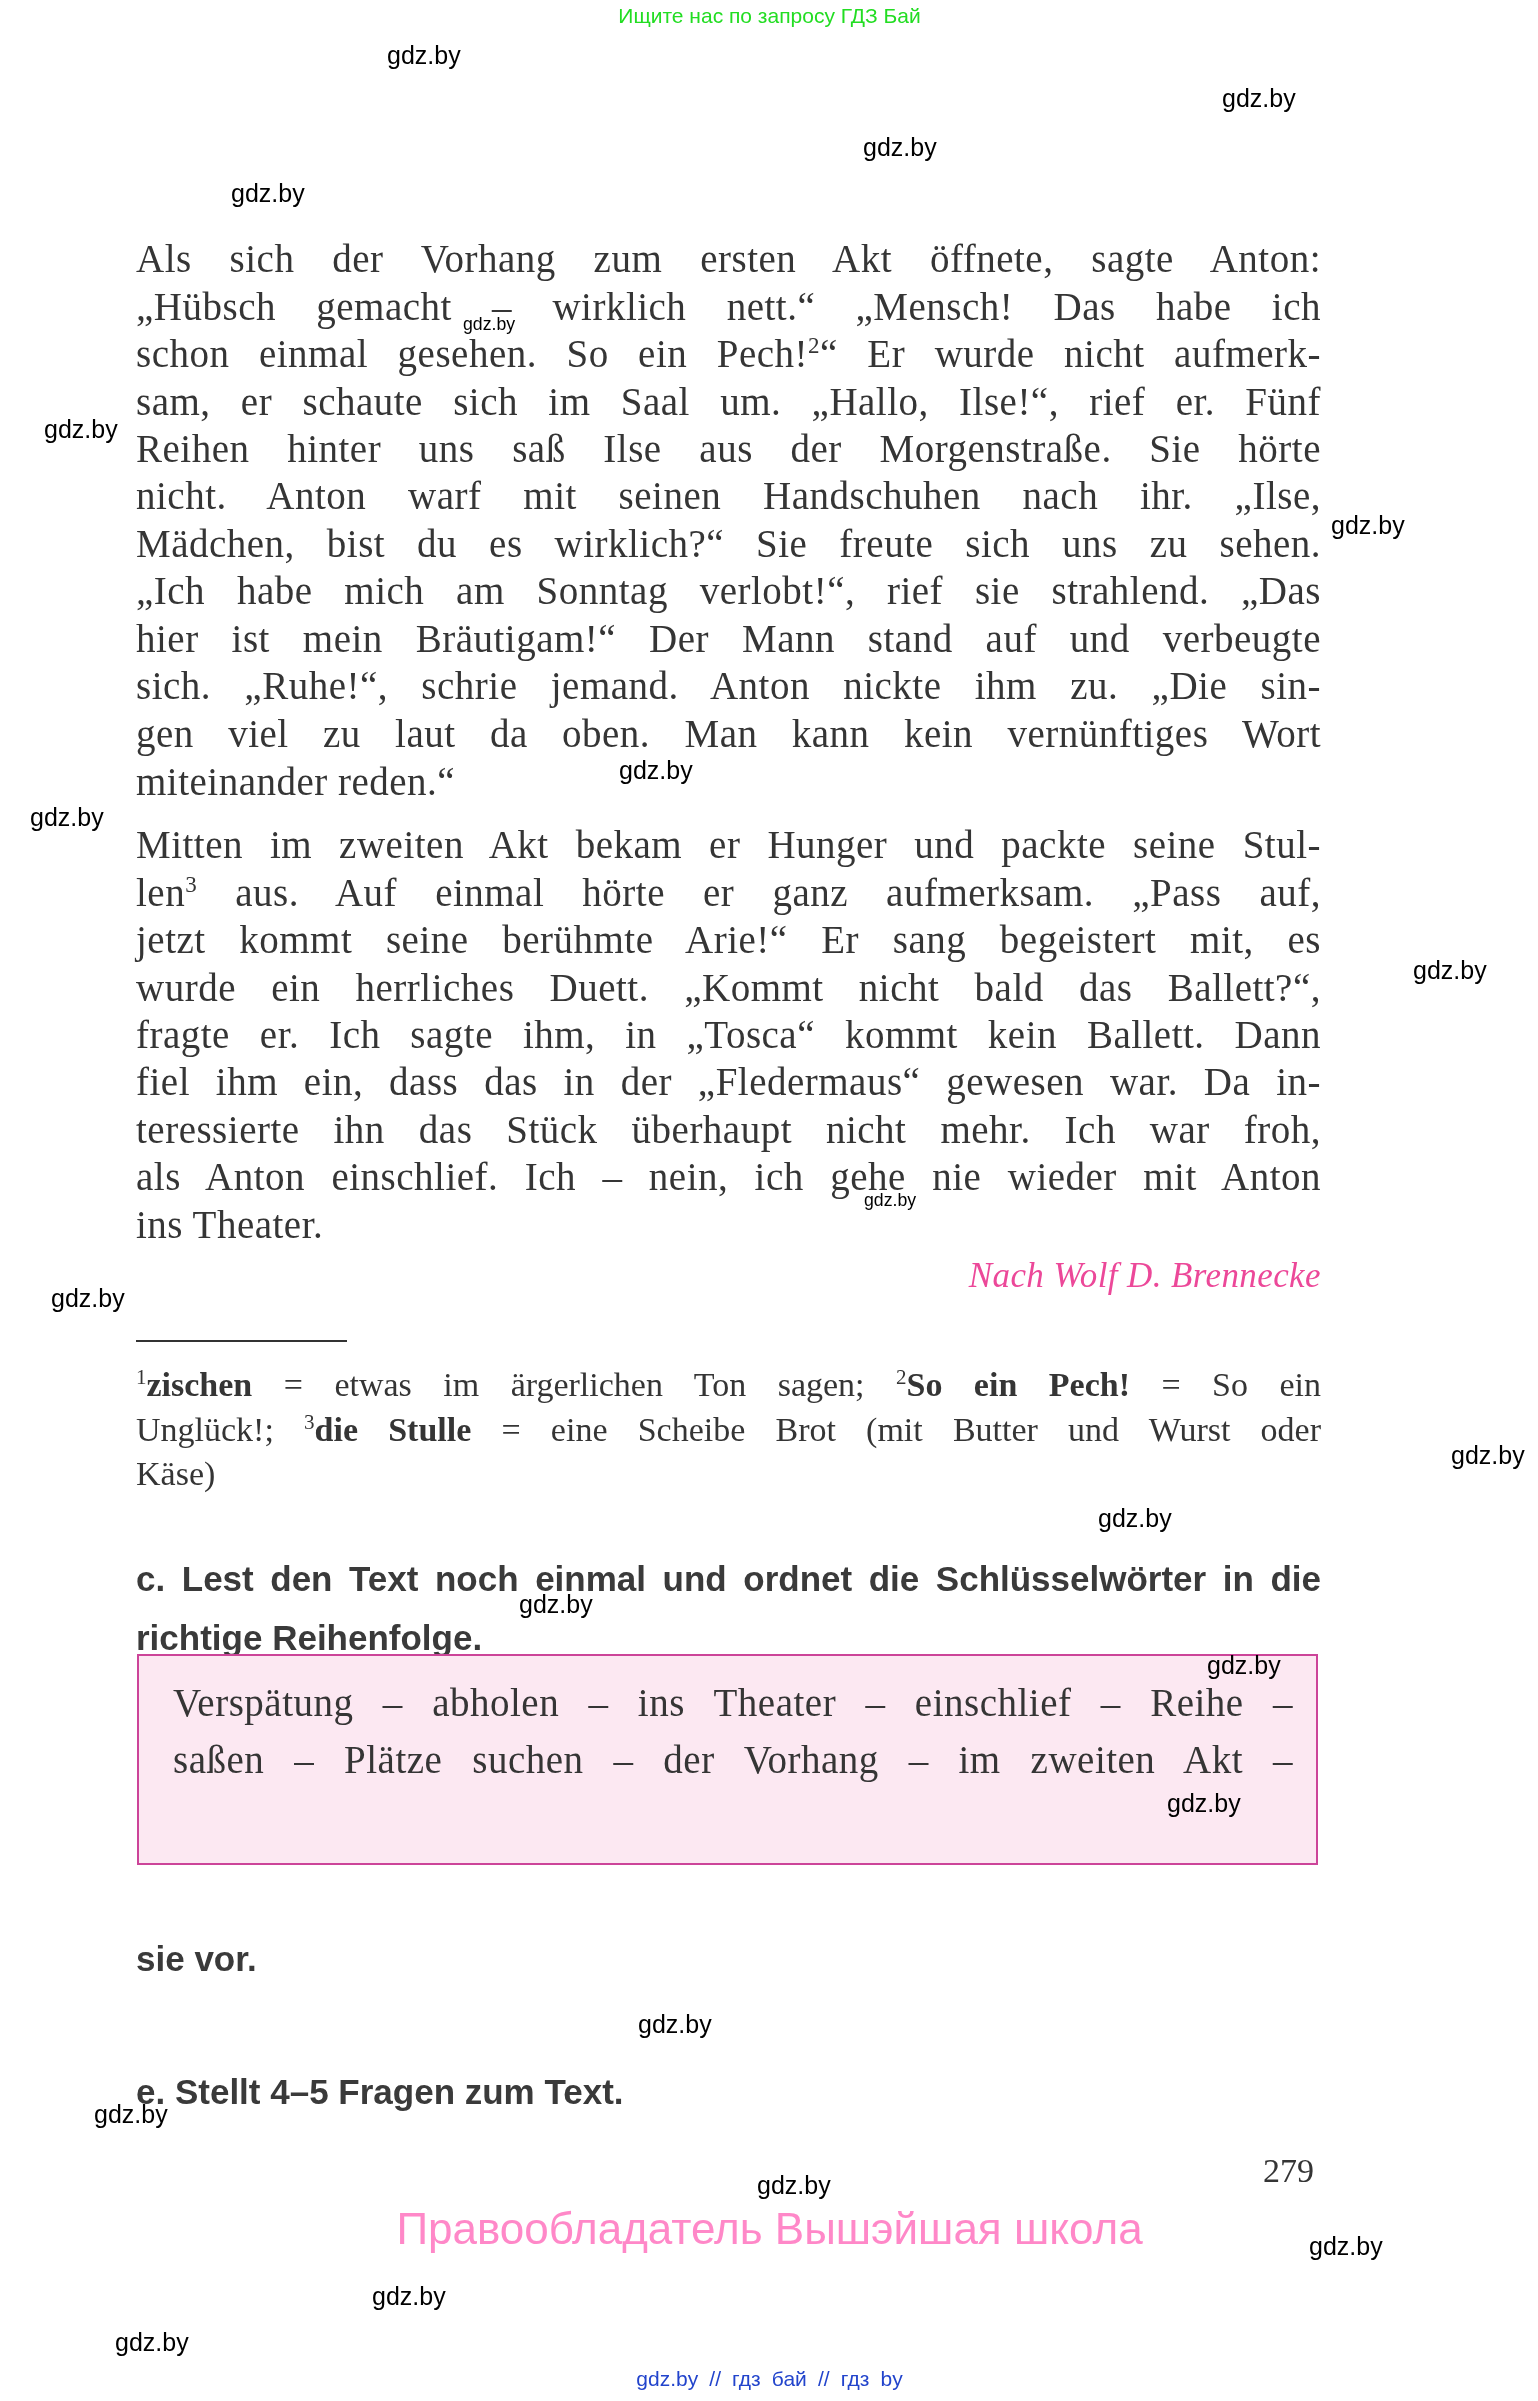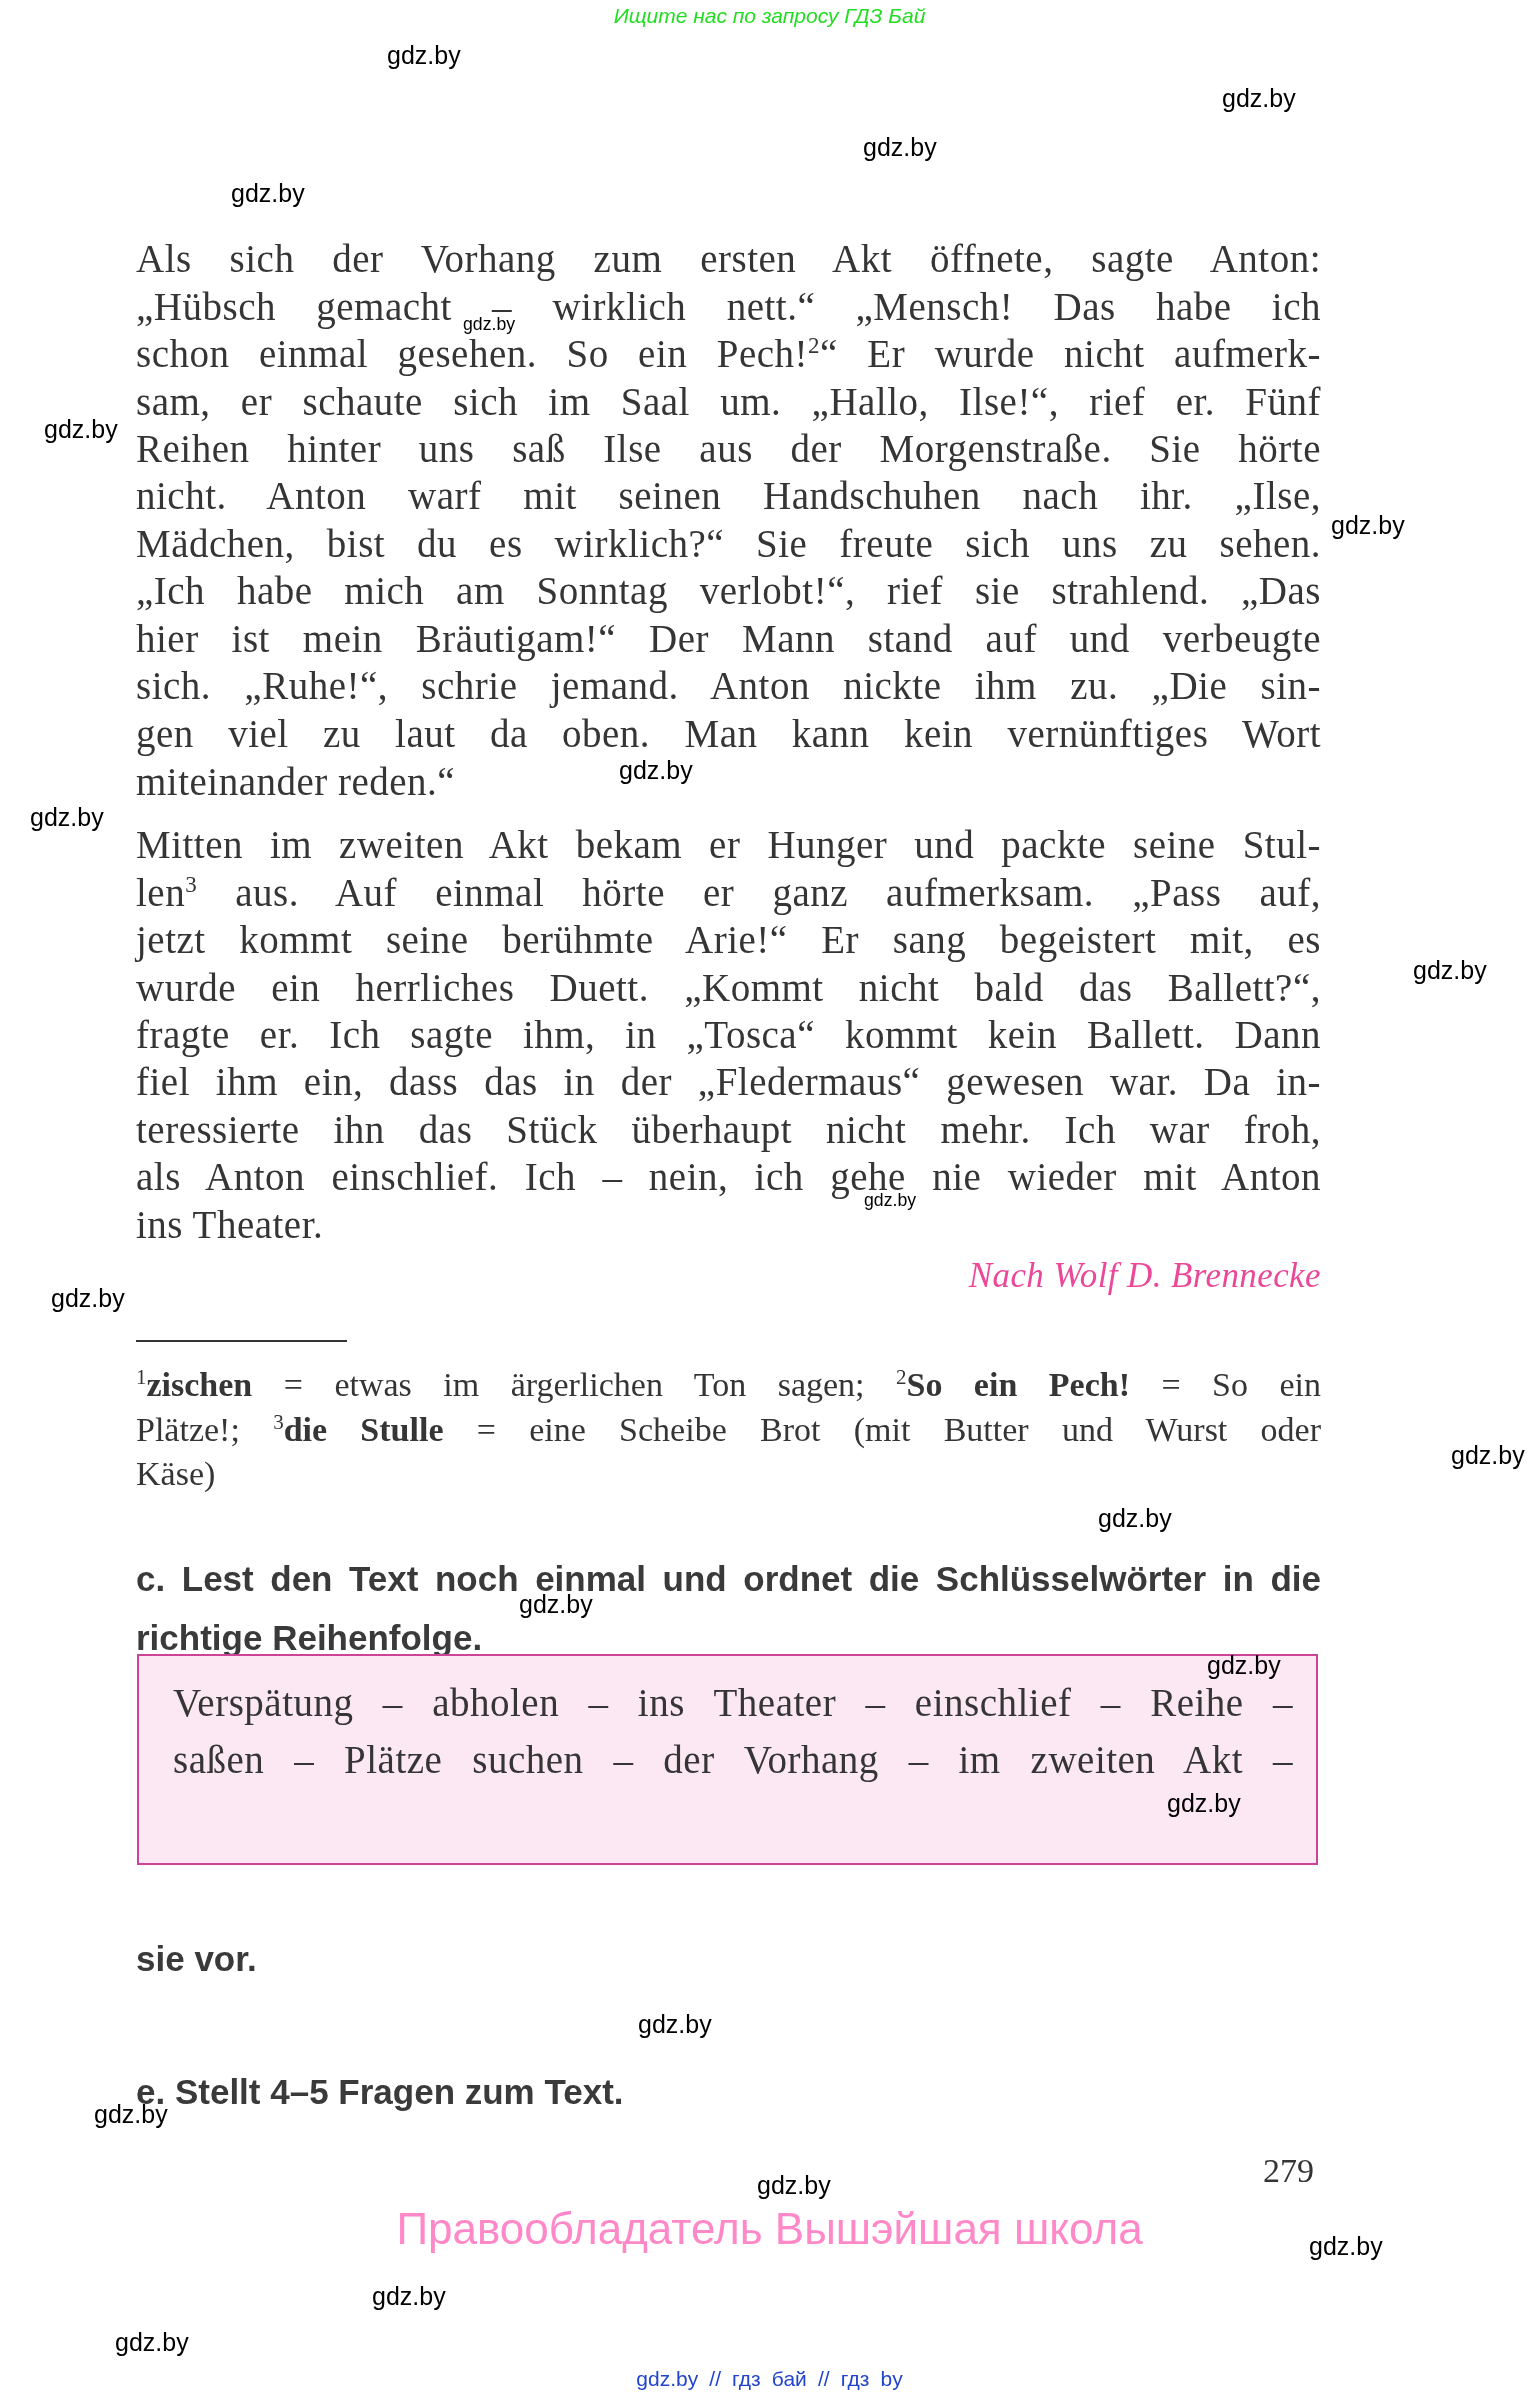--- a/index.html
+++ b/index.html
@@ -13,21 +13,21 @@
   }
   .line.last { text-align-last:left; }
   .line sup { font-size:23px; line-height:0; vertical-align:super; }
   .wm {
     position:absolute; font-family:"Liberation Sans","DejaVu Sans",sans-serif;
     font-size:25px; color:#000000; white-space:nowrap;
   }
   .wm.small { font-size:17.7px; }
   .top-banner {
     position:absolute; left:0; width:1539px; top:3.5px; text-align:center;
-    font-family:"Liberation Sans","DejaVu Sans",sans-serif; font-size:21px; color:#22dd22;font-style:italic;
+    font-family:"Liberation Sans","DejaVu Sans",sans-serif; font-size:21px; color:#22dd22;
   }
   .author {
     position:absolute; right:218px; top:1256px;
     font-family:"Liberation Serif","DejaVu Serif",serif; font-style:italic;
     font-size:35px; color:#ec4899; letter-spacing:0.4px;
   }
   .fn-sep { position:absolute; left:136px; top:1340px; width:211px; height:1.8px; background:#333; }
   .fn-line {
     position:absolute; left:136px; width:1185px;
     font-family:"Liberation Serif","DejaVu Serif",serif;
@@ -99,21 +99,21 @@
   <div class="line" style="top:1106px">teressierte ihn das Stück überhaupt nicht mehr. Ich war froh,</div>
   <div class="line" style="top:1153px">als Anton einschlief. Ich – nein, ich gehe nie wieder mit Anton</div>
   <div class="line last" style="top:1201px">ins Theater.</div>
 </div>
 
 <div class="author">Nach Wolf D. Brennecke</div>
 
 <div class="fn-sep"></div>
 <div>
   <div class="fn-line" style="top:1363px"><sup>1</sup><b>zischen</b><span> = etwas im ärgerlichen Ton sagen; </span><sup>2</sup><b>So ein Pech!</b><span> = So ein</span></div>
-  <div class="fn-line" style="top:1408px"><span>Plätze!; </span><sup>3</sup><b>die Stulle</b><span> = eine Scheibe Brot (mit Butter und Wurst oder</span></div>
+  <div class="fn-line" style="top:1408px"><span>Unglück!; </span><sup>3</sup><b>die Stulle</b><span> = eine Scheibe Brot (mit Butter und Wurst oder</span></div>
   <div class="fn-line last" style="top:1452px">Käse)</div>
 </div>
 
 <div class="task" style="top:1542px">
   <span class="task-line">c. Lest den Text noch einmal und ordnet die Schlüsselwörter in die</span>
   <span class="task-line last">richtige Reihenfolge.</span>
 </div>
 
 <div class="keybox">
   <div class="kw-line" style="top:75px">saßen – Plätze suchen – der Vorhang – im zweiten Akt –</div>

